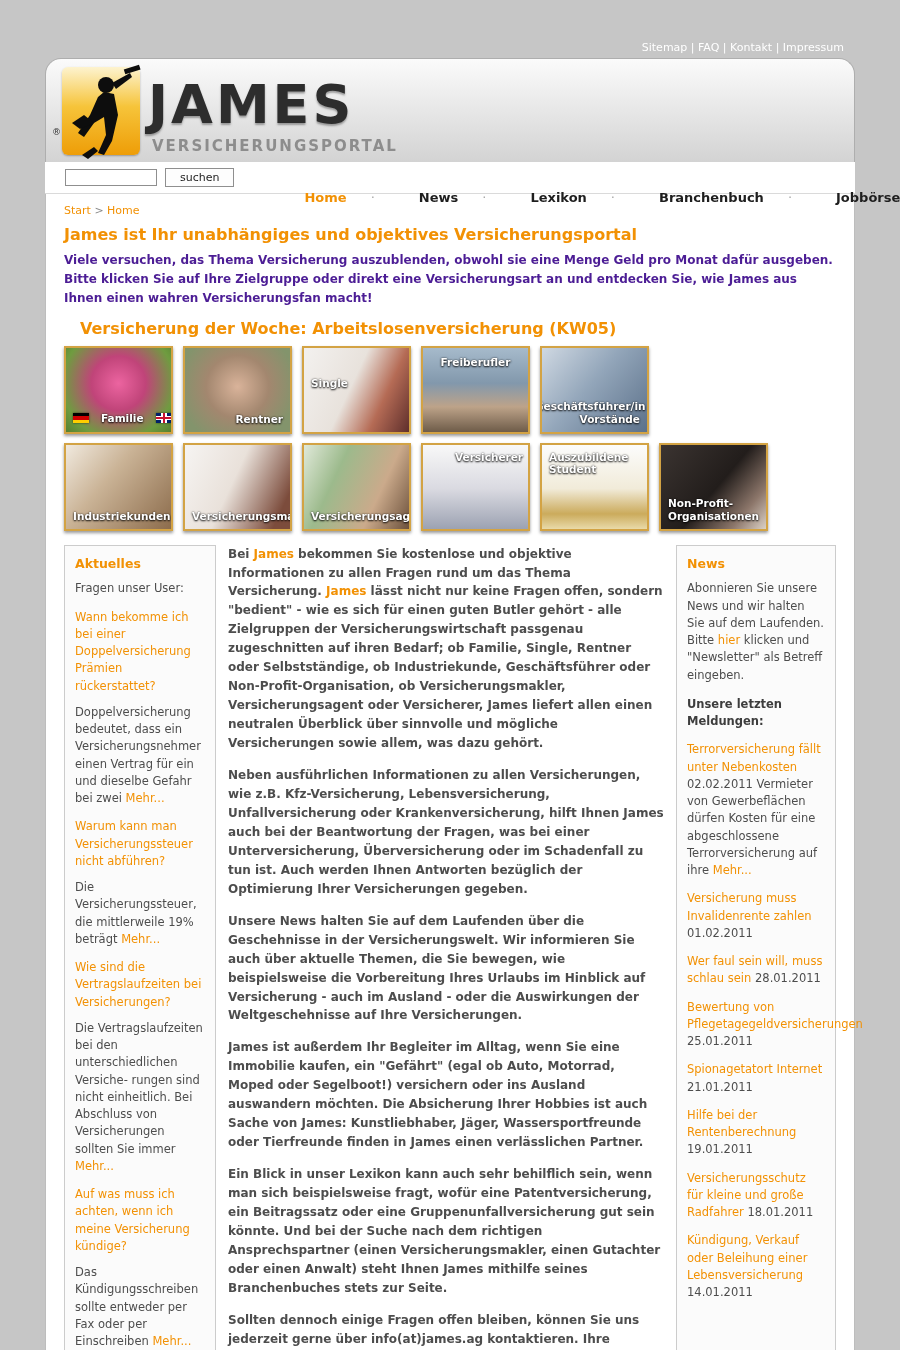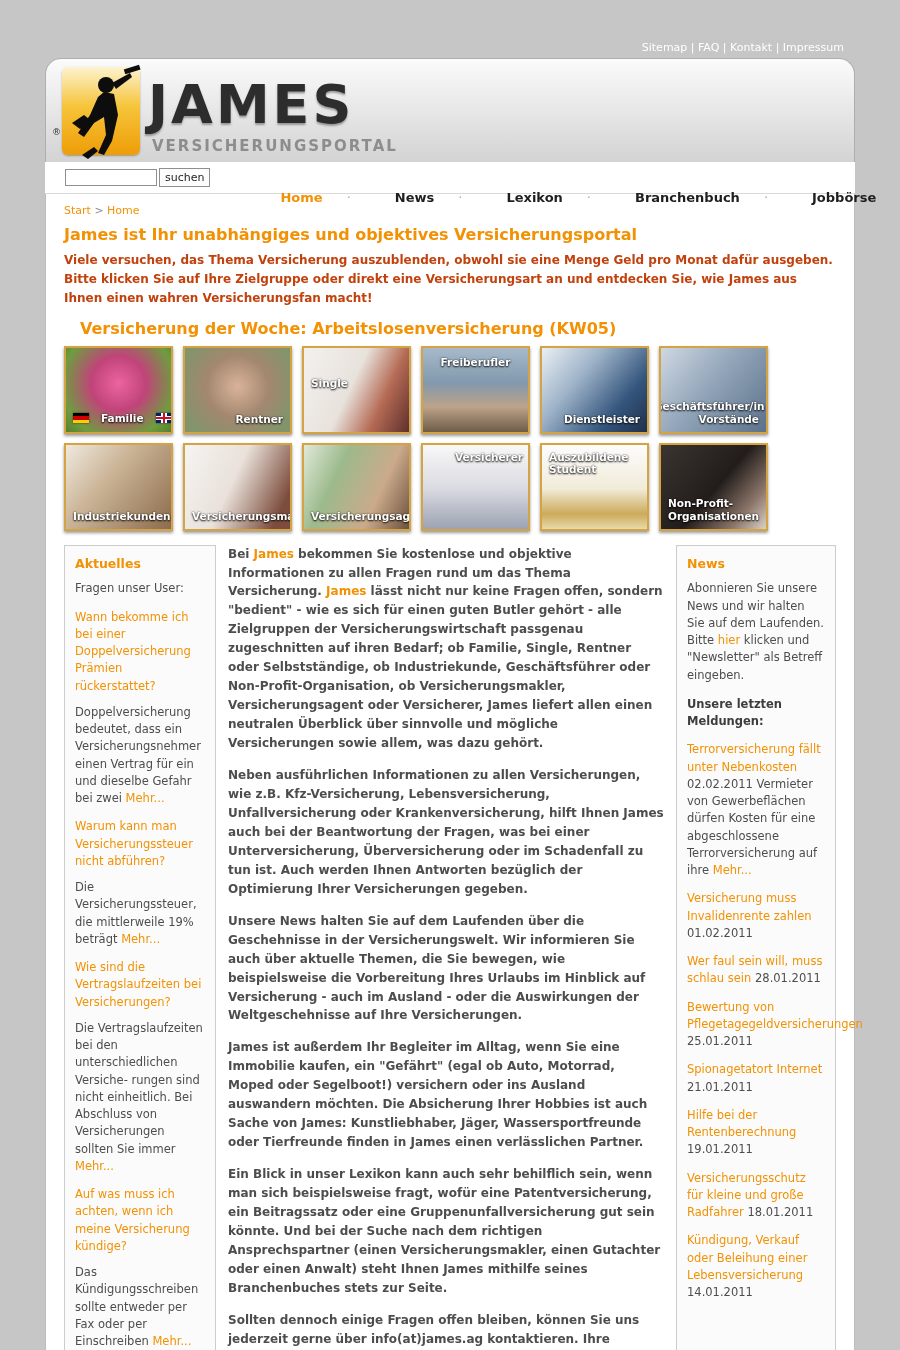--- a/index.html
+++ b/index.html
@@ -48,34 +48,34 @@
   .navbar {
     height:32px; background:#fff; border-bottom:1px solid #dadada;
     display:flex; align-items:center;
   }
   .searchzone { display:flex; align-items:center; margin-left:20px; }
   .searchzone input {
     width:92px; height:17px; font-size:11px; border:1px solid #8f8f8f; padding:1px 3px;
     font-family:inherit;
   }
   .searchzone button {
-    margin-left:2px; font-size:11px; border:1px solid #8f8f8f; background:#fdfdfd;
-    padding:1px 5px; height:19px; font-family:inherit; color:#222;
+    margin-left:8px; font-size:11px; border:1px solid #8f8f8f; background:#fdfdfd;
+    padding:1px 14px; height:19px; font-family:inherit; color:#222;
   }
   .menu { display:flex; margin-left:46px; align-items:center; }
   .menu a { font-weight:bold; font-size:13px; color:#1e1e1e; text-decoration:none; padding:0 24px; }
   .menu a.active { color:#f29104; }
   .menu a:not(:first-child)::before { content:"·"; color:#a9a9a9; margin-right:44px; margin-left:-24px; font-weight:normal; }
 
   
   .content { background:#fff; padding:10px 18px 0 18px; border-left:1px solid #bdbdbd; border-right:1px solid #bdbdbd; min-height:1160px; }
   .breadcrumb { font-size:11px; margin-bottom:6px; color:#8a8a8a; }
   .breadcrumb a { color:#f29104; text-decoration:none; }
   h1.pagetitle { font-size:16px; color:#f29104; margin:8px 0 7px; }
-  .intro { font-weight:bold; color:#c2410c; font-size:12px; line-height:1.6; margin:0 0 10px; }
+  .intro { font-weight:bold; color:#4c1d95; font-size:12px; line-height:1.6; margin:0 0 10px; }
   .weekhead { font-size:16px; color:#f29104; font-weight:bold; margin:6px 16px 8px; }
 
   
   .tiles { display:flex; gap:10px; margin-bottom:9px; }
   .tile {
     position:relative; width:109px; height:88px; border-radius:0;
     border:2px solid #d3a344; overflow:hidden; box-shadow:0 2px 3px rgba(0,0,0,.4);
   }
   .tile .lbl {
     position:absolute; color:#fff; font-weight:bold; font-size:10.5px; line-height:1.2;
@@ -198,23 +198,20 @@
       </div>
       <div class="tile t2">
           <div class="lbl p-br">Rentner</div>
         </div>
       <div class="tile t3">
           <div class="lbl p-ml">Single</div>
         </div>
       <div class="tile t4">
           <div class="lbl p-tc">Freiberufler</div>
         </div>
-      <div class="tile t5">
-          <div class="lbl p-br">Dienstleister</div>
-        </div>
       <div class="tile t6">
           <div class="lbl p-br">Geschäftsführer/in Vorstände</div>
         </div>
     </div>
 
     <div class="tiles">
       <div class="tile t7">
           <div class="lbl p-bl">Industriekunden</div>
         </div>
       <div class="tile t8">

